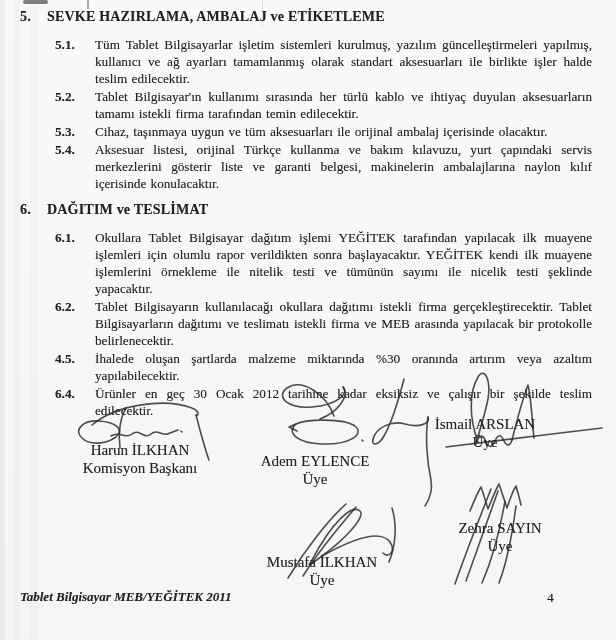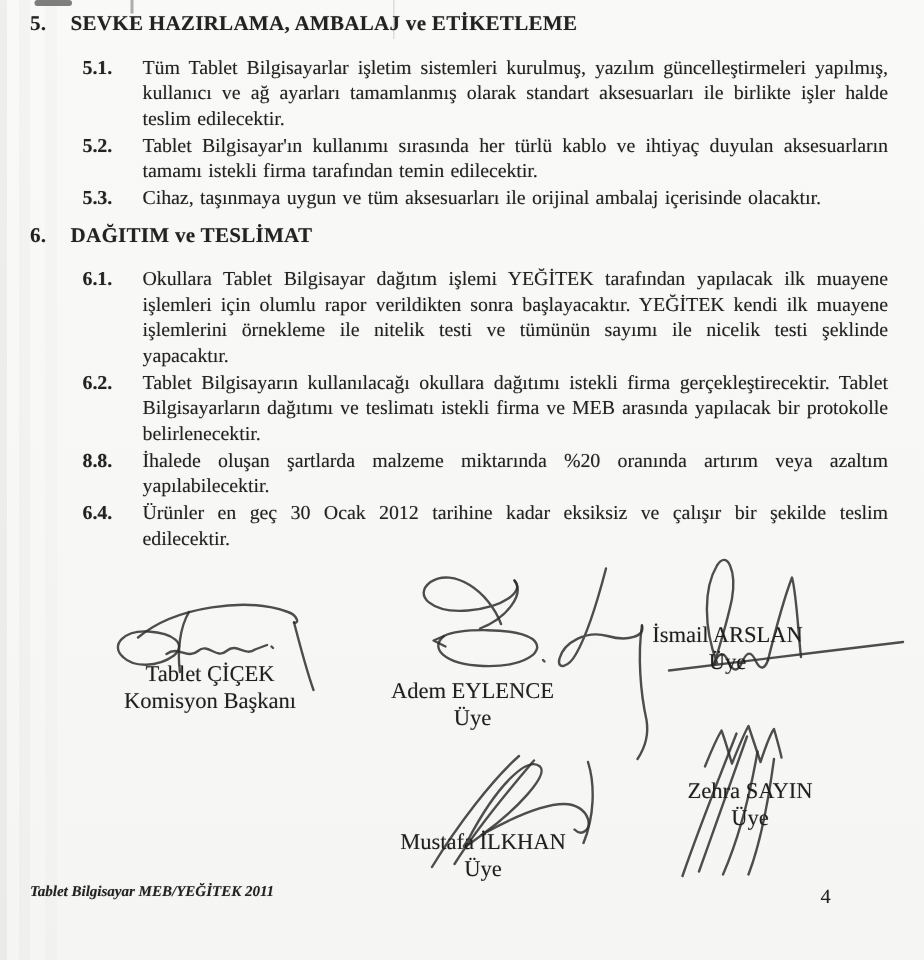--- a/index.html
+++ b/index.html
@@ -32,21 +32,21 @@
   .item-text{flex:1;text-align:justify;word-spacing:1px;}
   
   .sig-svg{position:absolute;left:0;top:0;pointer-events:none;}
   .sig-svg path{fill:none;stroke:#2f2f2f;stroke-width:1.6;stroke-linecap:round;stroke-linejoin:round;opacity:.85;}
   .sig-block{position:absolute;width:180px;text-align:center;font-size:15px;line-height:18px;color:#1f1f1f;}
   .sig1{left:50px;top:441px;}
   .sig2{left:225px;top:452px;}
   .sig3{left:395px;top:415px;font-family:Liberation Serif, serif;}
   .sig4{left:232px;top:509px;margin-top:44px;}
   .sig5{left:410px;top:509px;margin-top:10px;}
-  .footer-left{position:absolute;left:20px;top:589px;font-size:10px;font-style:italic;font-weight:bold;}
+  .footer-left{position:absolute;left:20px;top:589px;font-size:13px;font-style:italic;font-weight:bold;}
   .footer-page{position:absolute;left:547px;top:590px;font-size:13.5px;}
 </style>
 </head>
 <body>
 
 <div class="page">
   <div class="stripes"></div>
   <div class="smudge"></div>
   <div class="tick1"></div>
   <div class="tick2"></div>
@@ -61,36 +61,40 @@
       <span class="item-text">Tüm Tablet Bilgisayarlar işletim sistemleri kurulmuş, yazılım güncelleştirmeleri yapılmış, kullanıcı ve ağ ayarları tamamlanmış olarak standart aksesuarları ile birlikte işler halde teslim edilecektir.</span>
     </div>
     <div class="item">
       <span class="item-num">5.2.</span>
       <span class="item-text">Tablet Bilgisayar'ın kullanımı sırasında her türlü kablo ve ihtiyaç duyulan aksesuarların tamamı istekli firma tarafından temin edilecektir.</span>
     </div>
     <div class="item">
       <span class="item-num">5.3.</span>
       <span class="item-text">Cihaz, taşınmaya uygun ve tüm aksesuarları ile orijinal ambalaj içerisinde olacaktır.</span>
     </div>
+    <div class="item">
+      <span class="item-num">5.4.</span>
+      <span class="item-text">Aksesuar listesi, orijinal Türkçe kullanma ve bakım kılavuzu, yurt çapındaki servis merkezlerini gösterir liste ve garanti belgesi, makinelerin ambalajlarına naylon kılıf içerisinde konulacaktır.</span>
+    </div>
 
     <div class="sec second">
       <span class="sec-num">6.</span>
       <span class="sec-title">DAĞITIM ve TESLİMAT</span>
     </div>
     <div class="item">
       <span class="item-num">6.1.</span>
       <span class="item-text">Okullara Tablet Bilgisayar dağıtım işlemi YEĞİTEK tarafından yapılacak ilk muayene işlemleri için olumlu rapor verildikten sonra başlayacaktır. YEĞİTEK kendi ilk muayene işlemlerini örnekleme ile nitelik testi ve tümünün sayımı ile nicelik testi şeklinde yapacaktır.</span>
     </div>
     <div class="item">
       <span class="item-num">6.2.</span>
       <span class="item-text">Tablet Bilgisayarın kullanılacağı okullara dağıtımı istekli firma gerçekleştirecektir. Tablet Bilgisayarların dağıtımı ve teslimatı istekli firma ve MEB arasında yapılacak bir protokolle belirlenecektir.</span>
     </div>
     <div class="item">
-      <span class="item-num">8.8.</span>
-      <span class="item-text">İhalede oluşan şartlarda malzeme miktarında %20 oranında artırım veya azaltım yapılabilecektir.</span>
+      <span class="item-num">4.5.</span>
+      <span class="item-text">İhalede oluşan şartlarda malzeme miktarında %30 oranında artırım veya azaltım yapılabilecektir.</span>
     </div>
     <div class="item">
       <span class="item-num">6.4.</span>
       <span class="item-text">Ürünler en geç 30 Ocak 2012 tarihine kadar eksiksiz ve çalışır bir şekilde teslim edilecektir.</span>
     </div>
   </div>
 
   <svg class="sig-svg" width="616" height="640" viewBox="0 0 616 640">
     <g>
       <path d="M 82 438 C 73 430 83 420 99 421 C 115 422 125 429 116 437 C 105 445 89 445 82 438"></path>
@@ -125,21 +129,21 @@
     <g>
       <path d="M 455 584 C 466 552 480 517 491 489"></path>
       <path d="M 466 581 C 477 550 489 517 498 491"></path>
       <path d="M 470 511 C 474 501 478 492 481 487 C 484 495 486 503 488 509 C 492 499 496 489 499 484 C 502 493 505 502 507 508 C 510 499 513 490 516 486 C 518 493 520 500 521 505"></path>
       <path d="M 505 501 C 500 530 492 560 482 583"></path>
       <path d="M 516 506 C 512 536 507 562 499 583"></path>
     </g>
   </svg>
 
   <div class="sig-block sig1">
-    <div>Tablet ÇİÇEK</div>
+    <div>Harun İLKHAN</div>
     <div>Komisyon Başkanı</div>
   </div>
   <div class="sig-block sig2">
     <div>Adem EYLENCE</div>
     <div>Üye</div>
   </div>
   <div class="sig-block sig3">
     <div>İsmail ARSLAN</div>
     <div>Üye</div>
   </div>

